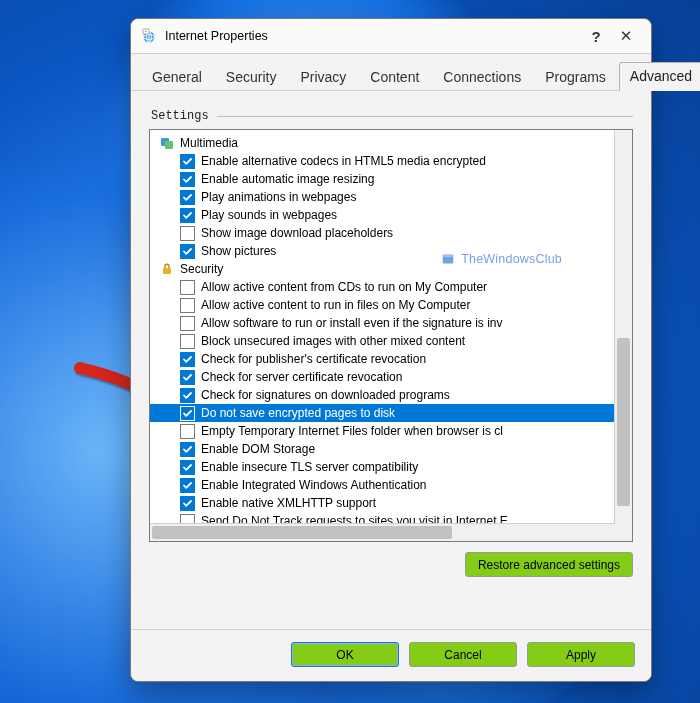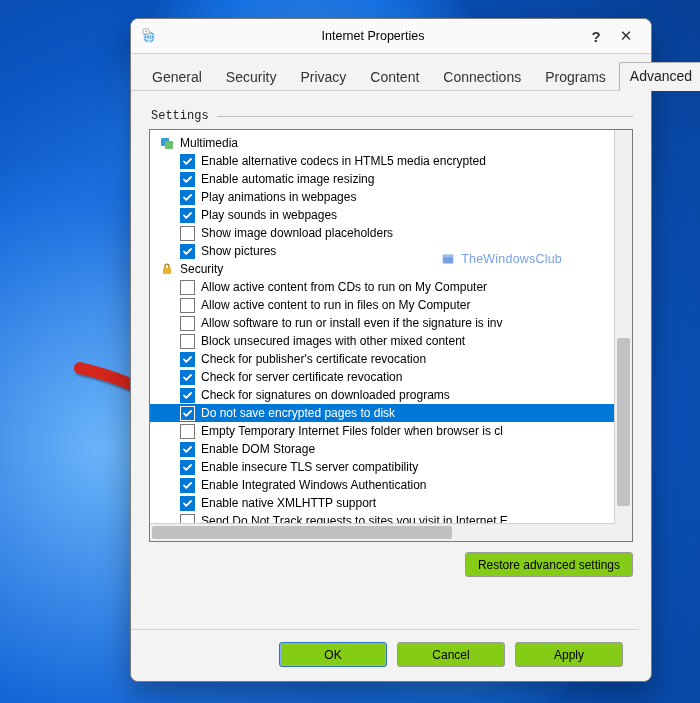--- a/index.html
+++ b/index.html
@@ -3,21 +3,21 @@
 <meta charset="utf-8">
 <style>
   html,body{margin:0;padding:0;width:700px;height:703px;font-family:"Segoe UI",Arial,sans-serif;font-size:12px;color:#000;overflow:hidden;}
   .desktop{position:relative;width:700px;height:703px;background:radial-gradient(circle at 30% 60%, #4aa3ff 0%, #1f73e0 35%, #0a56c2 60%, #073f94 100%);}
   .bloom{position:absolute;border-radius:50%;filter:blur(2px);opacity:.6;}
   .b1{width:600px;height:600px;left:-200px;top:150px;background:radial-gradient(circle,#8fd0ff 0%,#1b6fe0 60%,transparent 70%);}
   .b2{width:420px;height:420px;left:100px;top:-60px;background:radial-gradient(circle,#aee0ff 0%,#1f87ff 55%,transparent 72%);}
   .b3{width:380px;height:380px;left:260px;top:350px;background:radial-gradient(circle,#cfeaff 0%,#1670da 60%,transparent 75%);}
 
   .dialog{position:absolute;left:130px;top:18px;width:520px;height:662px;background:#f3f3f3;border:1px solid #7a7a7a;border-radius:8px;box-shadow:0 12px 30px rgba(0,0,0,.35);}
-  .titlebar{display:flex;align-items:center;height:34px;padding:0 10px;border-bottom:1px solid #cfcfcf;background:#fafafa;border-radius:8px 8px 0 0;text-align:center;}
+  .titlebar{display:flex;align-items:center;height:34px;padding:0 10px;border-bottom:1px solid #cfcfcf;background:#fafafa;border-radius:8px 8px 0 0;}
   .titlebar .app-icon{width:16px;height:16px;margin-right:8px;}
   .titlebar .title{flex:1;font-size:12.5px;}
   .titlebar .winbtn{width:30px;height:30px;display:flex;align-items:center;justify-content:center;font-size:15px;color:#333;border-radius:4px;}
   .help-q{font-weight:600;}
 
   .tabs{display:flex;align-items:flex-end;height:28px;padding:8px 10px 0 10px;gap:2px;border-bottom:1px solid #cfcfcf;background:#f3f3f3;}
   .tab{padding:5px 10px 6px;font-size:14px;color:#222;border:1px solid transparent;border-bottom:none;cursor:default;position:relative;top:1px;}
   .tab.active{background:#f3f3f3;border:1px solid #b3b3b3;border-bottom:1px solid #f3f3f3;border-radius:3px 3px 0 0;}
   .tab:not(.active){color:#333;}
 
@@ -46,21 +46,21 @@
   .row .cb svg{display:none;}
   .row .lbl,.cat .lbl{font-size:12px;line-height:18px;}
 
   .watermark{position:absolute;right:70px;top:122px;display:flex;align-items:center;gap:6px;opacity:.7;pointer-events:none;}
   .watermark .wic{width:14px;height:14px;}
   .watermark .wtxt{font-size:12.5px;color:#3d78d6;letter-spacing:.2px;}
 
   .restore-row{display:flex;justify-content:flex-end;margin:10px 4px 0;}
   .btn{height:23px;padding:0 12px;background:#84cc16;border:1px solid #9a9a9a;border-radius:3px;font-size:12px;display:inline-flex;align-items:center;justify-content:center;cursor:default;}
 
-  .footer{position:absolute;left:0;right:12px;bottom:0;padding:12px 16px 14px;display:flex;justify-content:flex-end;gap:10px;border-top:1px solid #d3d3d3;background:#f3f3f3;border-radius:0 0 8px 8px;}
+  .footer{position:absolute;left:0;right:0;bottom:0;padding:12px 16px 14px;display:flex;justify-content:flex-end;gap:10px;border-top:1px solid #d3d3d3;background:#f3f3f3;border-radius:0 0 8px 8px;}
   .footer .btn{min-width:82px;}
   .footer .btn.primary{border-color:#2e6ed3;box-shadow:inset 0 0 0 1px #7bb4ff;}
 
   .arrow{position:absolute;left:72px;top:354px;pointer-events:none;}
   .credit{position:absolute;right:8px;bottom:4px;color:#e0ecff;font-size:10.5px;opacity:.6;}
 </style>
 </head>
 <body>
 
 <div class="desktop">

